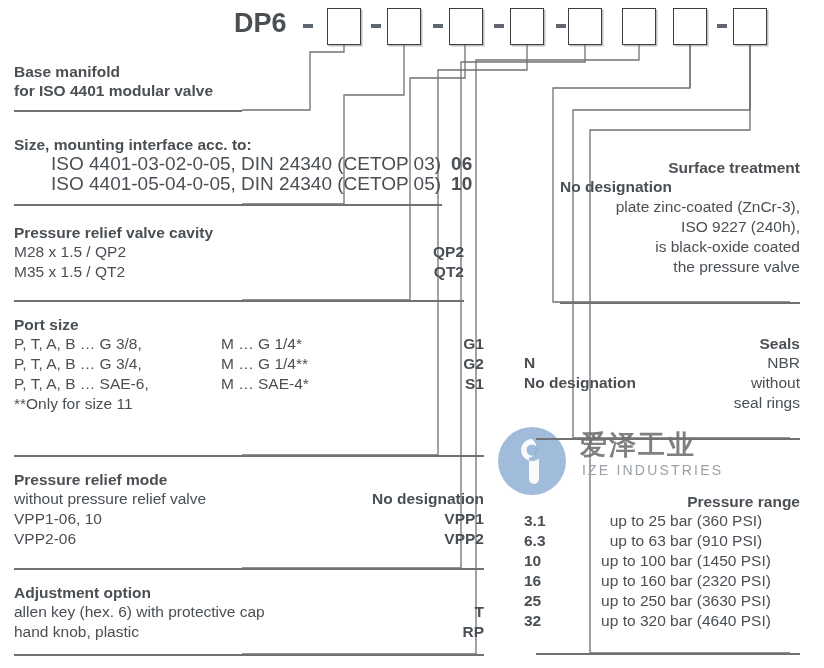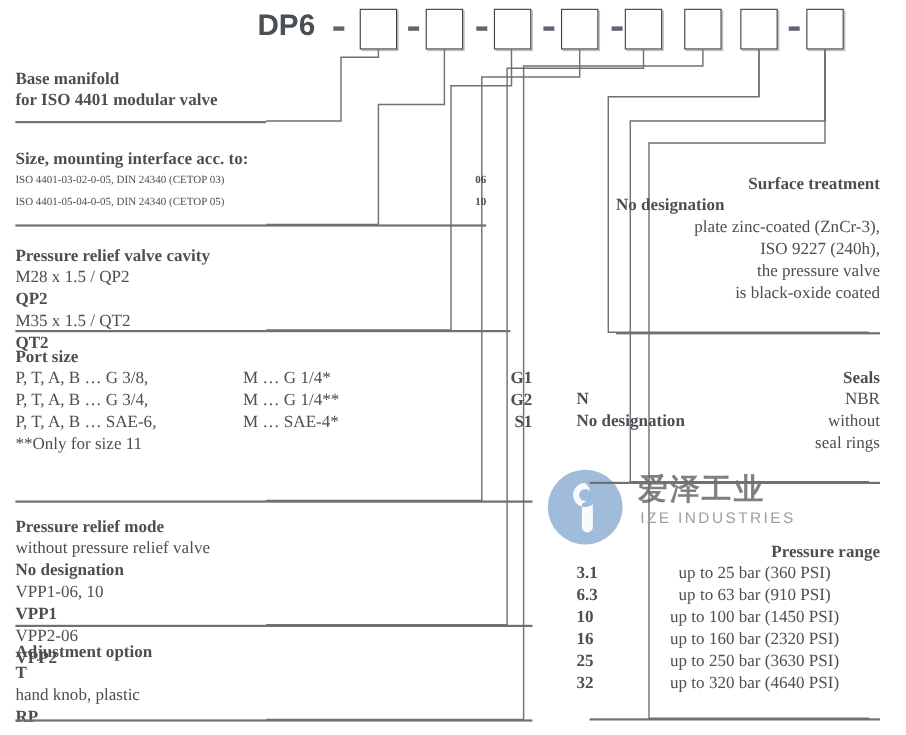--- a/index.html
+++ b/index.html
@@ -77,37 +77,35 @@
     left: 90px; top: 38px;
     font-size: 14px;
     color: #9aa0a6;
     letter-spacing: 2.2px;
   }
 
   
   .block {
     position: absolute;
     box-sizing: border-box;
-    font-family: Liberation Serif, serif;
   }
   .blk-title {
     font-weight: bold;
     font-size: 15.5px;
     color: #4a4f54;
     white-space: nowrap;
     line-height: 19px;
   }
   .row {
     display: flex;
     align-items: baseline;
     font-size: 15.5px;
     line-height: 20px;
     color: #4a4f54;
     white-space: nowrap;
-    flex-direction: column;
   }
   .row .desc { flex: 0 0 auto; }
   .row .spacer { flex: 1 1 auto; }
   .row .code {
     flex: 0 0 auto;
     font-weight: bold;
     text-align: center;
   }
   .note {
     font-size: 15.5px;
@@ -148,24 +146,25 @@
     line-height: 20px;
     white-space: nowrap;
     color: #4a4f54;
     gap: 37px;
   }
   .port-row .p1 { width: 170px; flex: 0 0 auto; }
   .port-row .p2 { width: 150px; flex: 0 0 auto; }
   .port-row .p3 { flex: 1 1 auto; text-align: right; font-weight: bold; }
   .size-row {
     display: flex;
-    font-size: 10px;
-    line-height: 20px;
-    white-space: nowrap;
-    color: #4a4f54;
+    font-size: 19px;
+    line-height: 20px;
+    white-space: nowrap;
+    color: #4a4f54;
+    margin-left: 37px;
   }
   .size-row .s1 { flex: 1 1 auto; }
   .size-row .s2 { flex: 0 0 auto; font-weight: bold; padding-left: 10px; }
 </style>
 </head>
 <body>
 
 <div id="order-code-row">
   <div class="code-prefix">DP6</div>
   <div class="code-dash" style="left:303px;"></div>
@@ -295,38 +294,39 @@
     <span class="desc">VPP2-06</span>
     <span class="spacer"></span>
     <span class="code">VPP2</span>
   </div>
 </div>
 <div class="rule" style="left:14px; top:568px; width:470px;"></div>
 
 <div class="block" style="left:14px; top:583px; width:470px;">
   <div class="blk-title">Adjustment option</div>
   <div class="row">
+    <span class="desc">allen key (hex. 6) with protective cap</span>
     <span class="spacer"></span>
     <span class="code">T</span>
   </div>
   <div class="row">
     <span class="desc">hand knob, plastic</span>
     <span class="spacer"></span>
     <span class="code">RP</span>
   </div>
 </div>
 <div class="rule" style="left:14px; top:654px; width:470px;"></div>
 
 <div class="block r-right" style="left:560px; top:158px; width:240px;">
   <div class="blk-title" style="text-align:right;">Surface treatment</div>
   <div class="ralign lbl-bold" style="text-align:left;">No designation</div>
   <div class="ralign">plate zinc-coated (ZnCr-3),</div>
   <div class="ralign">ISO 9227 (240h),</div>
+  <div class="ralign">is black-oxide coated</div>
   <div class="ralign">the pressure valve</div>
-  <div class="ralign">is black-oxide coated</div>
 </div>
 <div class="rule" style="left:560px; top:302px; width:240px;"></div>
 
 <div class="block" style="left:524px; top:334px; width:276px;">
   <div class="blk-title" style="text-align:right;">Seals</div>
   <div class="two-col seals-col">
     <span class="c1">N</span>
     <span class="c2">NBR</span>
   </div>
   <div class="two-col seals-col">

